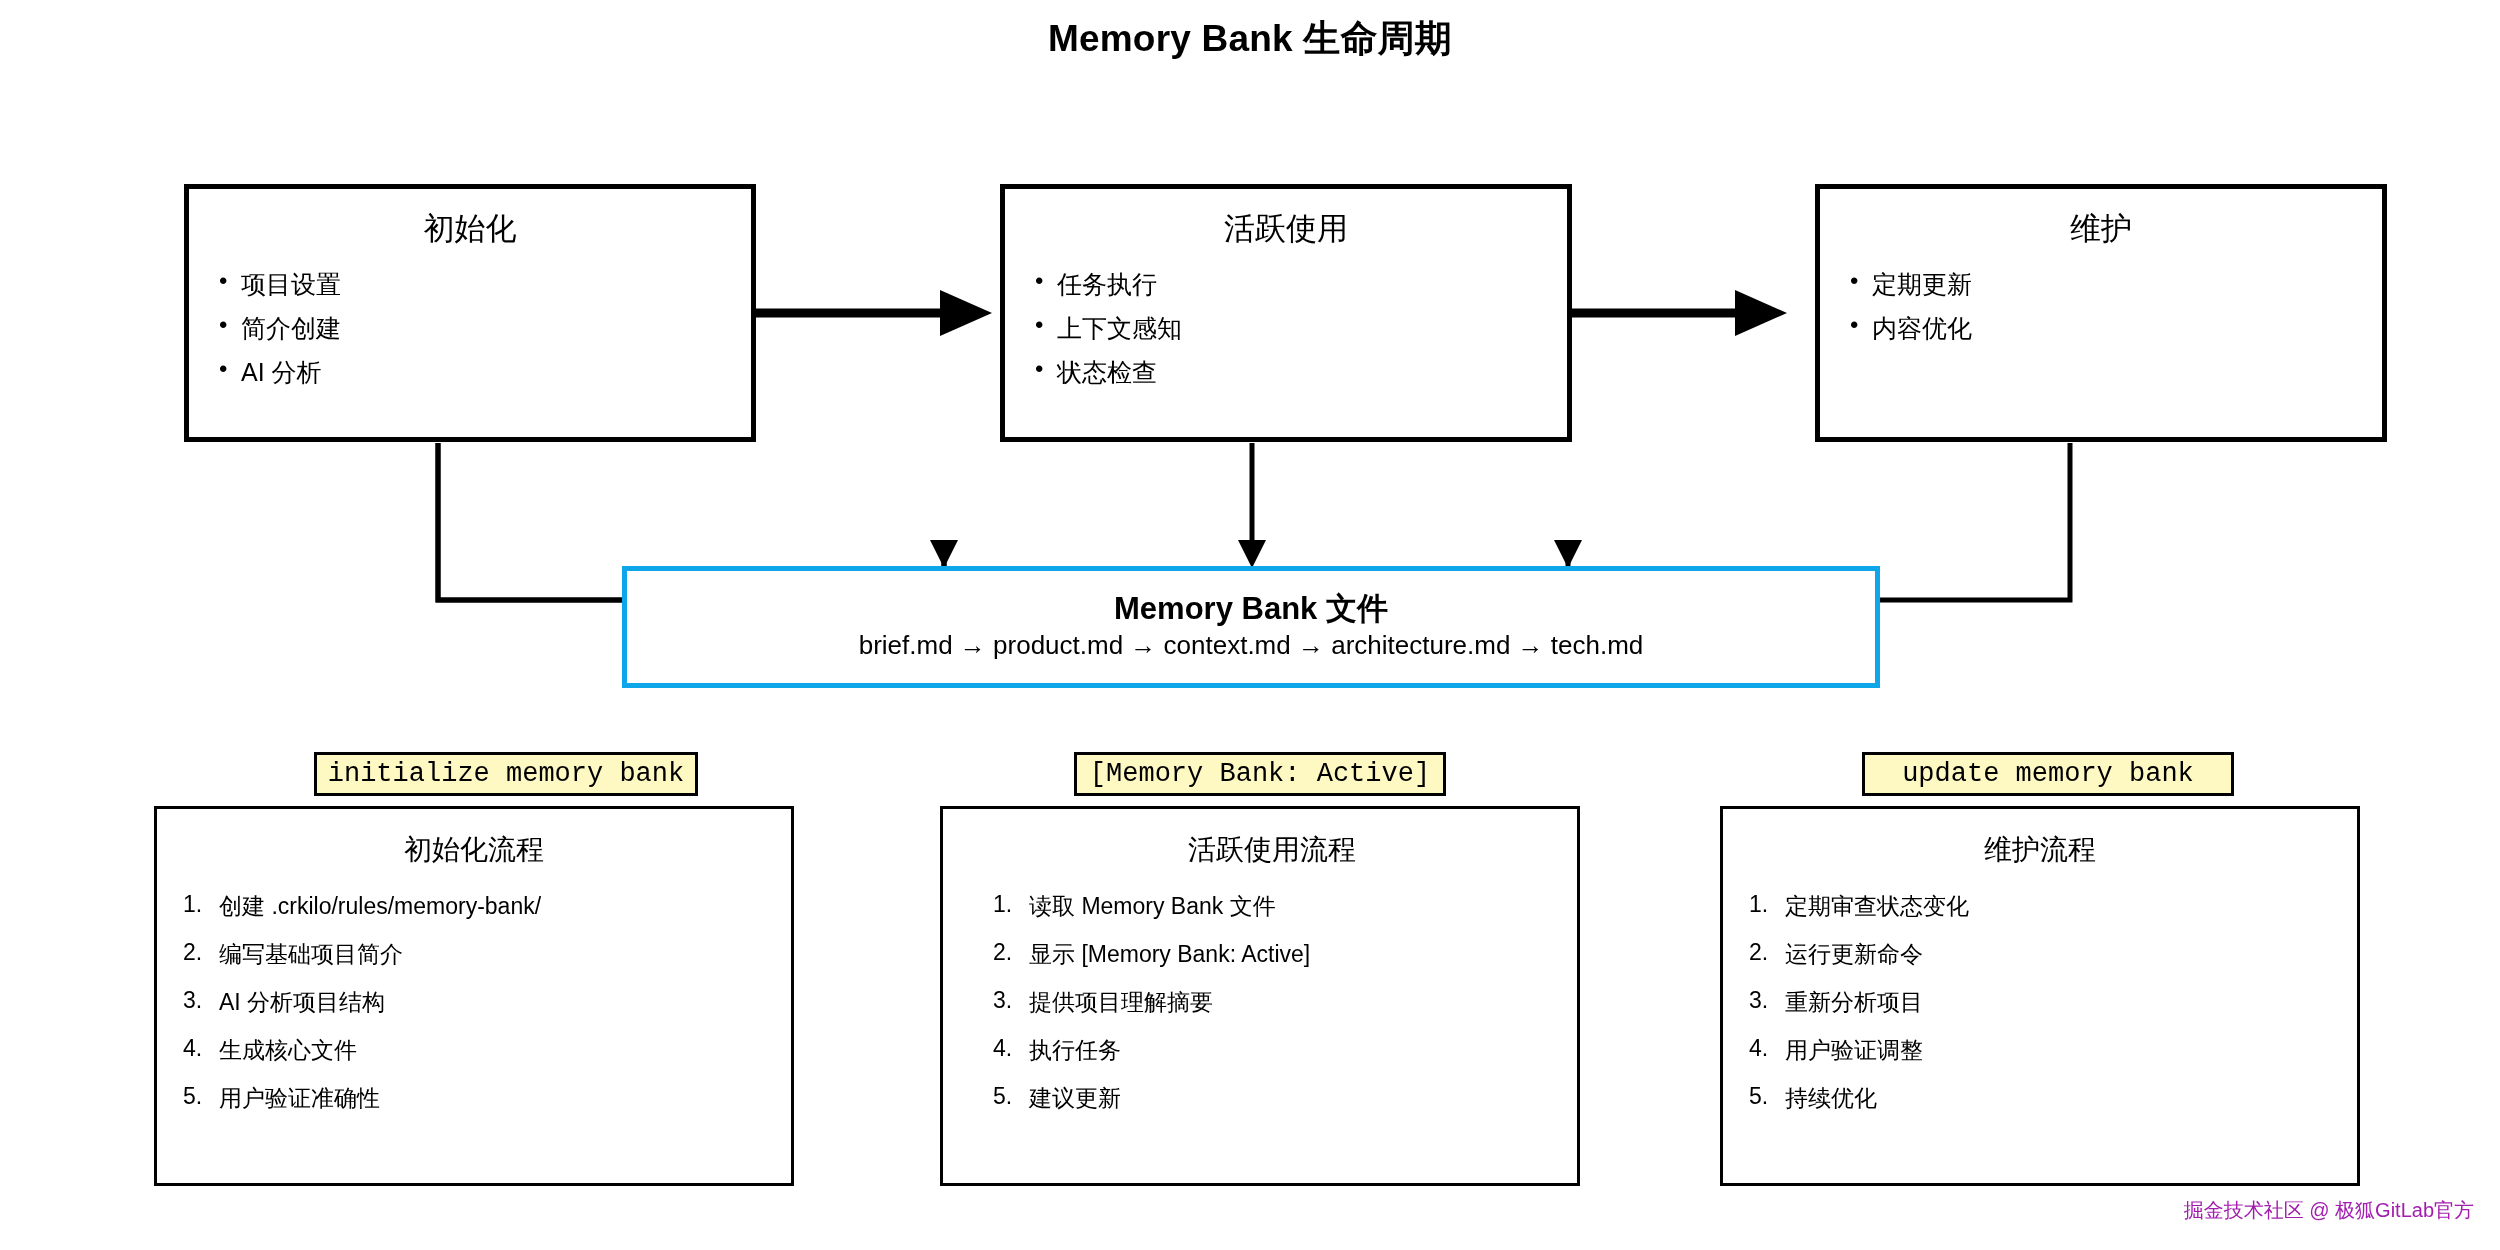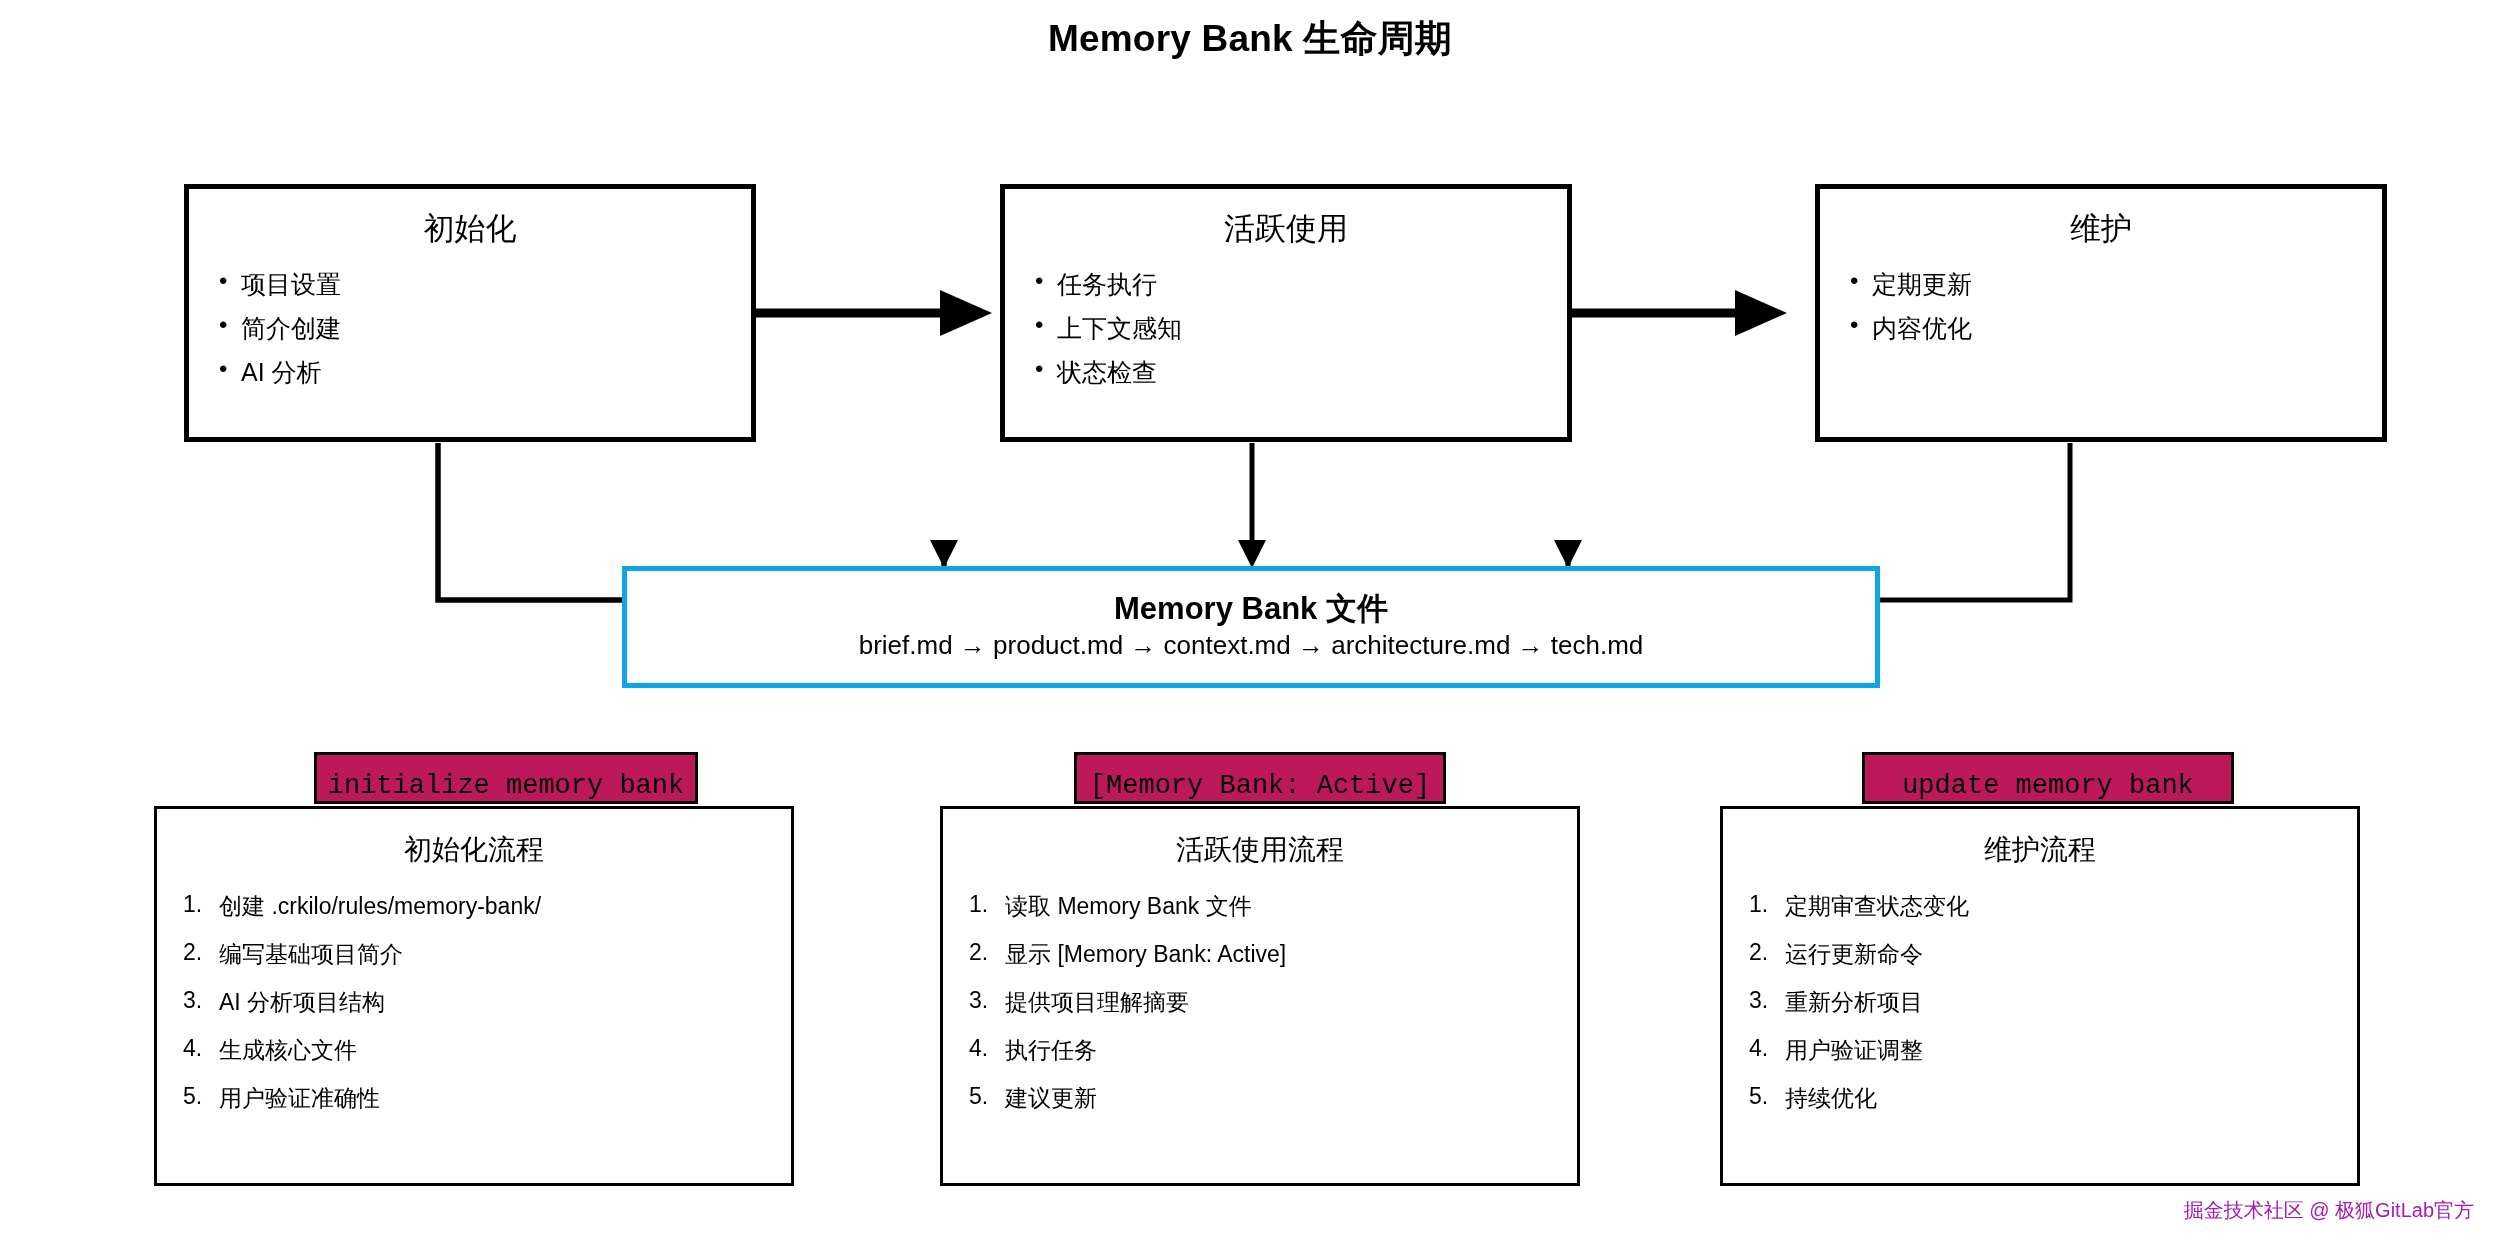--- a/index.html
+++ b/index.html
@@ -83,29 +83,29 @@
   }
   #files-chain {
     text-align: center;
     font-size: 26px;
     white-space: nowrap;
   }
   
   .code-label {
     position: absolute;
     border: 3px solid #000;
-    background: #be185d;
+    background: #fef9c3;
     box-sizing: border-box;
     font-family: "Liberation Mono", "DejaVu Sans Mono", monospace;
     font-size: 27px;
     text-align: center;
     line-height: 38px;
-    height: 52px;
-    white-space: nowrap;
-    padding: 12px 9px;
+    height: 44px;
+    white-space: nowrap;
+    padding: 0 9px;
   }
   
   .proc-box {
     position: absolute;
     border: 3px solid #000;
     background: #fff;
     box-sizing: border-box;
     top: 806px;
     height: 380px;
   }
@@ -229,21 +229,21 @@
     <div class="proc-title">初始化流程</div>
     <ol class="proc-list">
       <li>创建 .crkilo/rules/memory-bank/</li>
       <li>编写基础项目简介</li>
       <li>AI 分析项目结构</li>
       <li>生成核心文件</li>
       <li>用户验证准确性</li>
     </ol>
   </div>
 
-  <div class="proc-box" style="left:940px; width:640px;">
+  <div class="proc-box" style="left:940px; width:640px;padding-left:24px;">
     <div class="proc-title">活跃使用流程</div>
     <ol class="proc-list">
       <li>读取  Memory Bank 文件</li>
       <li>显示 [Memory Bank: Active]</li>
       <li>提供项目理解摘要</li>
       <li>执行任务</li>
       <li>建议更新</li>
     </ol>
   </div>
 

